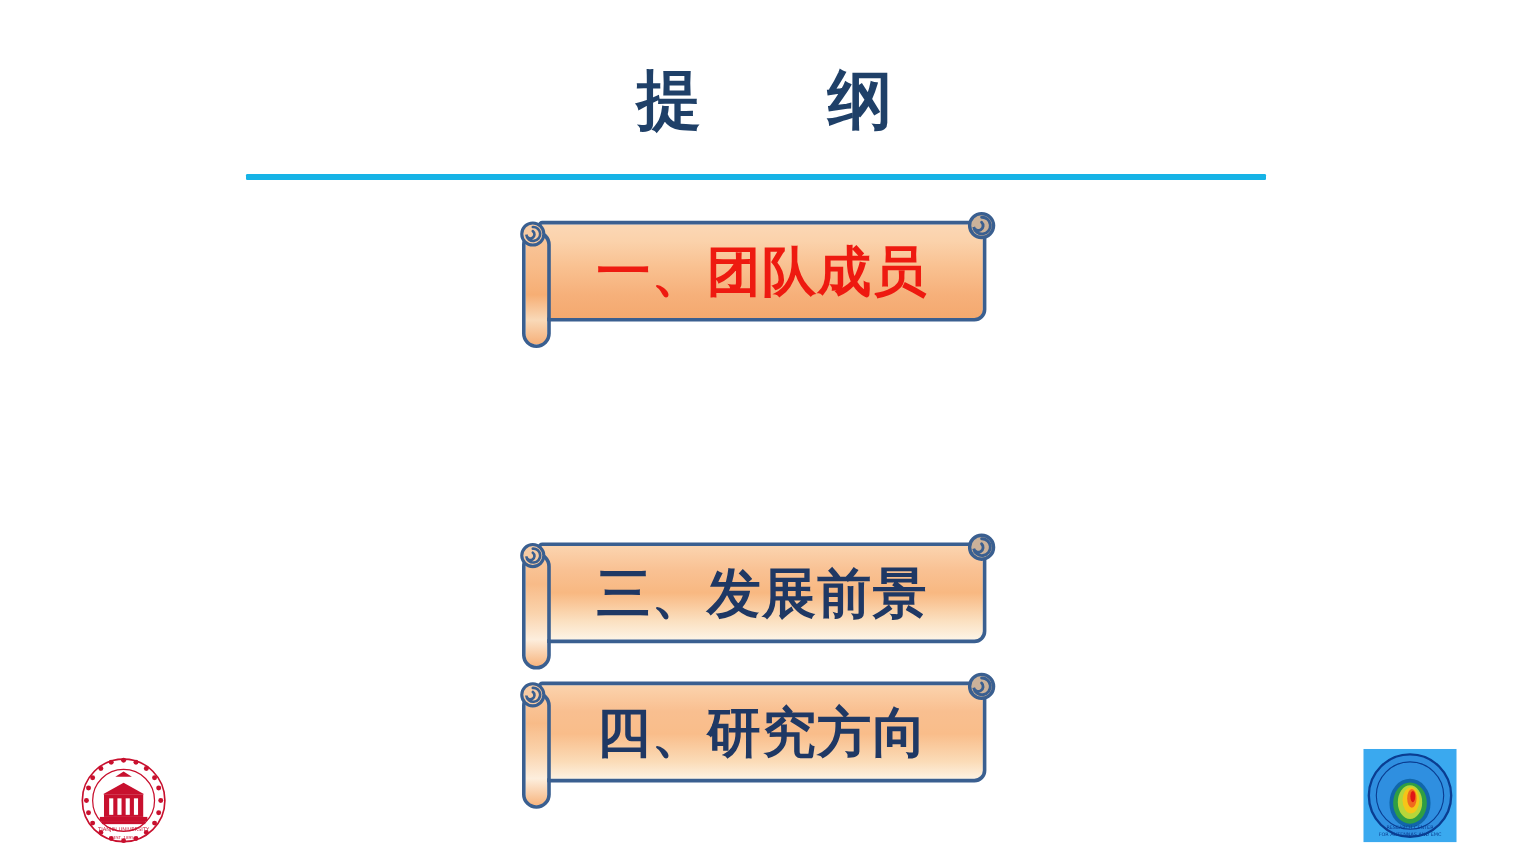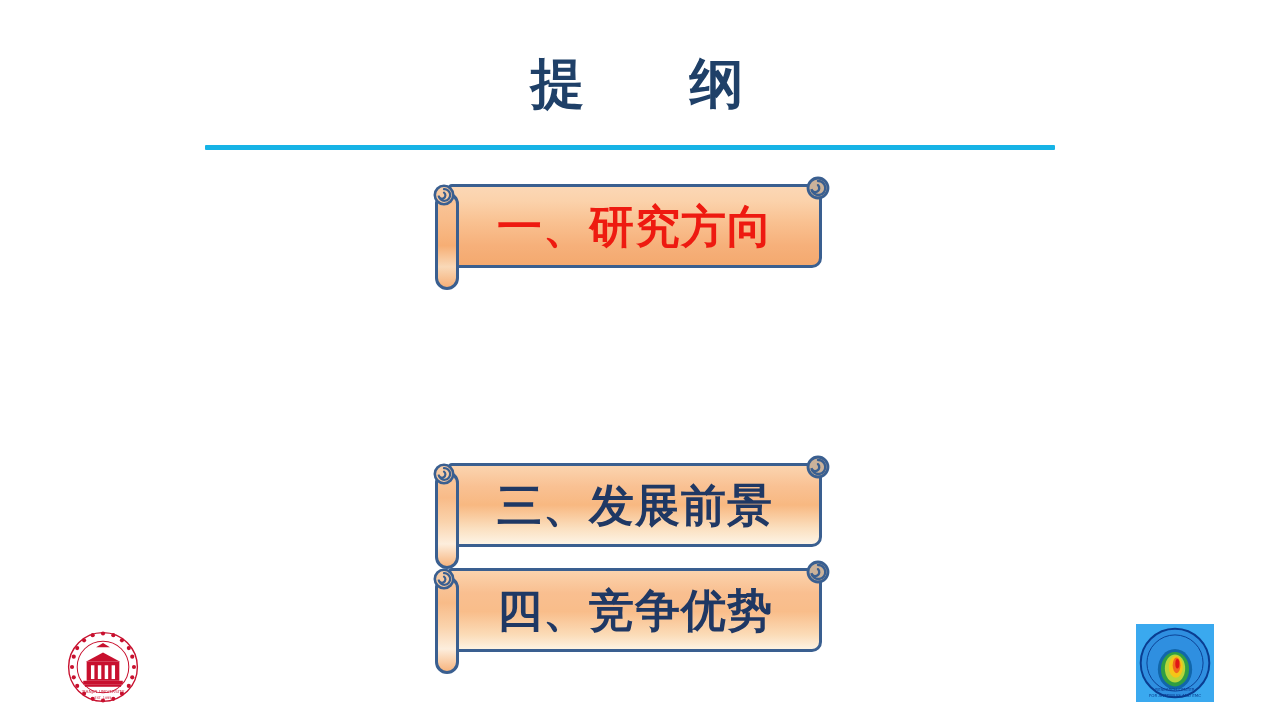--- a/index.html
+++ b/index.html
@@ -178,25 +178,25 @@
     <div class="banner-body fill-a"></div>
     <div class="roll roll-a"></div>
     <svg class="curl-left" viewBox="0 0 22 22">
       <circle cx="11" cy="11" r="9.2" fill="#f7cba4" stroke="#3a5f90" stroke-width="2.6"></circle>
       <path d="M11 5.2 A5.8 5.8 0 1 1 5.6 11.6 A3.4 3.4 0 1 0 11 8.6" fill="none" stroke="#3a5f90" stroke-width="2.2" stroke-linecap="round"></path>
     </svg>
     <svg class="curl-right" viewBox="0 0 24 24">
       <circle cx="12" cy="12" r="10" fill="#cbb29a" stroke="#3a5f90" stroke-width="2.8"></circle>
       <path d="M12 5 A7 7 0 1 1 5.4 13.2 A4 4 0 1 0 12 9.2" fill="none" stroke="#3a5f90" stroke-width="2.4" stroke-linecap="round"></path>
     </svg>
-    <div class="banner-label label-red">一、研究方向</div>
-  </div>
-
-
-  <div class="banner" style="top:455px;">
+    <div class="banner-label label-red">一、团队成员</div>
+  </div>
+
+
+  <div class="banner" style="top:444px;">
     <div class="banner-body fill-c"></div>
     <div class="roll roll-c"></div>
     <svg class="curl-left" viewBox="0 0 22 22">
       <circle cx="11" cy="11" r="9.2" fill="#f7cba4" stroke="#3a5f90" stroke-width="2.6"></circle>
       <path d="M11 5.2 A5.8 5.8 0 1 1 5.6 11.6 A3.4 3.4 0 1 0 11 8.6" fill="none" stroke="#3a5f90" stroke-width="2.2" stroke-linecap="round"></path>
     </svg>
     <svg class="curl-right" viewBox="0 0 24 24">
       <circle cx="12" cy="12" r="10" fill="#cbb29a" stroke="#3a5f90" stroke-width="2.8"></circle>
       <path d="M12 5 A7 7 0 1 1 5.4 13.2 A4 4 0 1 0 12 9.2" fill="none" stroke="#3a5f90" stroke-width="2.4" stroke-linecap="round"></path>
     </svg>
@@ -207,21 +207,21 @@
     <div class="banner-body fill-d"></div>
     <div class="roll roll-d"></div>
     <svg class="curl-left" viewBox="0 0 22 22">
       <circle cx="11" cy="11" r="9.2" fill="#f7cba4" stroke="#3a5f90" stroke-width="2.6"></circle>
       <path d="M11 5.2 A5.8 5.8 0 1 1 5.6 11.6 A3.4 3.4 0 1 0 11 8.6" fill="none" stroke="#3a5f90" stroke-width="2.2" stroke-linecap="round"></path>
     </svg>
     <svg class="curl-right" viewBox="0 0 24 24">
       <circle cx="12" cy="12" r="10" fill="#cbb29a" stroke="#3a5f90" stroke-width="2.8"></circle>
       <path d="M12 5 A7 7 0 1 1 5.4 13.2 A4 4 0 1 0 12 9.2" fill="none" stroke="#3a5f90" stroke-width="2.4" stroke-linecap="round"></path>
     </svg>
-    <div class="banner-label label-navy">四、竞争优势</div>
+    <div class="banner-label label-navy">四、研究方向</div>
   </div>
 
   <div class="logo" id="logo-university">
     <svg viewBox="0 0 100 100" width="86" height="86">
       <rect x="0" y="0" width="100" height="100" fill="#ffffff"></rect>
       <circle cx="50" cy="50" r="40" fill="none" stroke="#c8102e" stroke-width="1.6"></circle>
       <circle cx="50" cy="50" r="30" fill="none" stroke="#c8102e" stroke-width="1.2"></circle>
       <g fill="#c8102e">
         <path d="M50 22 L58 27 L42 27 Z"></path>
         <rect x="31" y="44" width="38" height="22"></rect>

